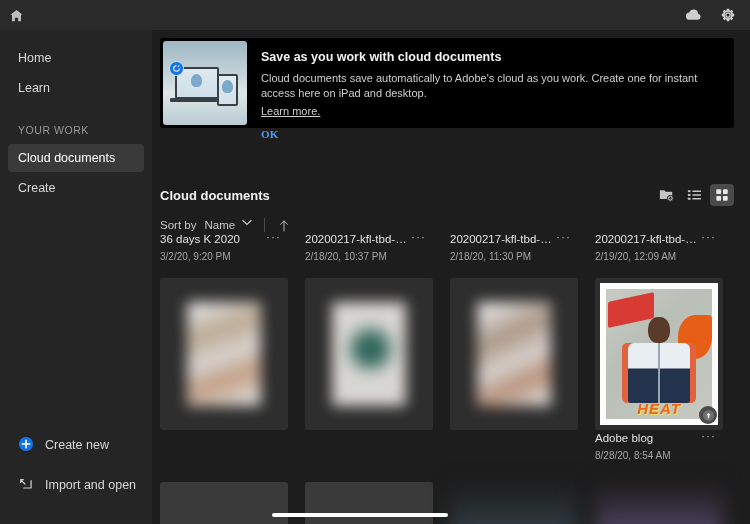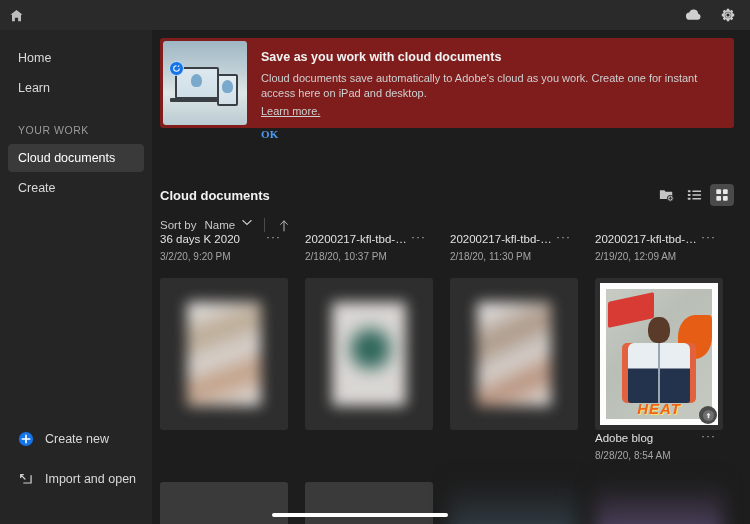--- a/index.html
+++ b/index.html
@@ -36,35 +36,35 @@
     font-size: 12.5px; color: #d9d9d9; cursor: pointer;
   }
   .nav-item.pad-top { margin-top: 2px; }
   .nav-section {
     font-size: 10.5px; letter-spacing: .55px; color: #9a9a9a;
     padding: 22px 0 8px 18px; text-transform: uppercase;
   }
   .nav-item.selected { background: #3a3a3a; color: #ffffff; }
   .sidebar-bottom { margin-top: auto; padding: 0 0 18px 18px; }
   .bottom-item {
-    display: flex; align-items: center; gap: 11px;
+    display: flex; align-items: flex-end; gap: 11px;
     font-size: 12.5px; color: #d9d9d9; height: 26px; margin-bottom: 14px;
     cursor: pointer;
   }
 
   
   .main {
     position: absolute; top: 30px; left: 152px; width: 598px; height: 494px;
     background: #1d1d1d; overflow: hidden;
   }
 
   
   .banner {
     position: absolute; top: 8px; left: 8px; width: 574px; height: 90px;
-    background: #7f1d1d; border-radius: 3px;
+    background: #000000; border-radius: 3px;
     display: flex; align-items: flex-start;
   }
   .banner-thumb {
     width: 84px; height: 84px; margin: 3px 0 0 3px; border-radius: 3px;
     position: relative; overflow: hidden; flex: none;
     background: linear-gradient(180deg,#9fb7c4 0%,#c3d2d8 38%,#dfe6e6 62%,#b9cbd2 100%);
   }
   .bt-laptop {
     position: absolute; left: 12px; top: 26px; width: 44px; height: 32px;
     background: linear-gradient(180deg,#dde8ee,#cfdfe8); border: 2px solid #3a3f45;

